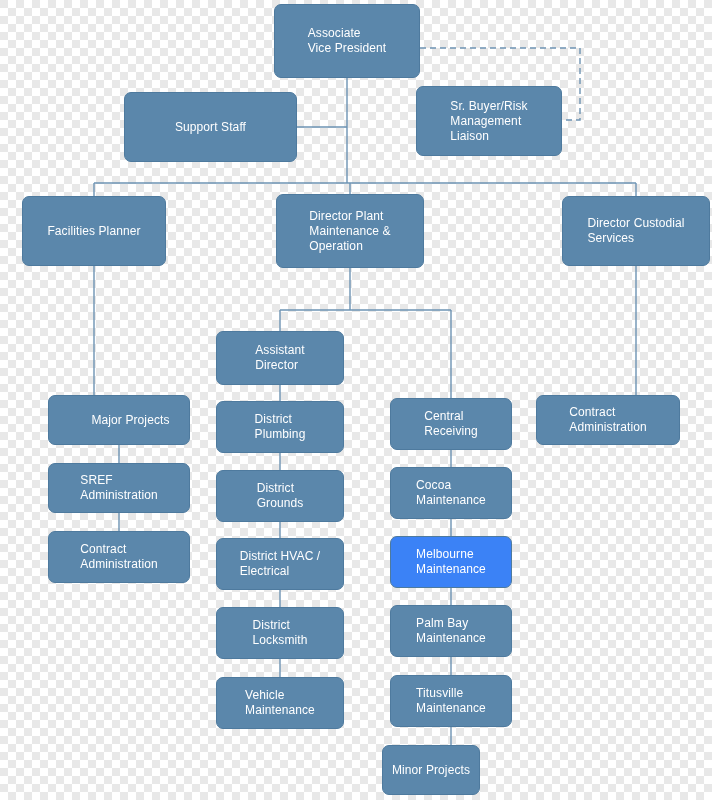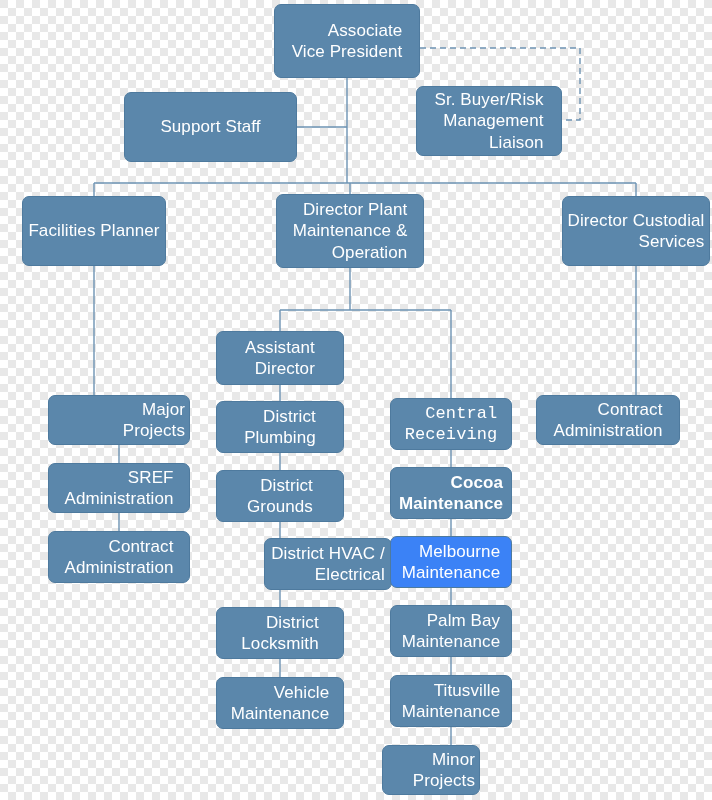--- a/index.html
+++ b/index.html
@@ -15,22 +15,22 @@
   .node{
     position:absolute;
     box-sizing:border-box;
     background:#5b87ab;
     border:1px solid #4e7a9e;
     border-radius:7px;
     color:#ffffff;
     display:flex;
     align-items:center;
     justify-content:center;
-    text-align:right;
-    font-size:17px;
+    text-align:left;
+    font-size:12px;
     line-height:1.25;
     padding:2px 4px;
     white-space:pre-line;
     letter-spacing:0.1px;
   }
   svg.links{position:absolute;left:0;top:0;width:712px;height:800px;pointer-events:none;}
   svg.links line, svg.links path{stroke:#6d93b3;stroke-width:1.4;fill:none;}
   svg.links .dashed{stroke-dasharray:6 4;}
 </style>
 </head>
@@ -92,29 +92,29 @@
 Director</div>
       <div class="node" style="left: 48px; top: 395px; width: 142px; height: 50px; background: rgb(91, 135, 171); border-color: rgb(78, 122, 158); color: rgb(255, 255, 255); padding-left: 27px;">Major Projects</div>
       <div class="node" style="left: 48px; top: 463px; width: 142px; height: 50px; background: rgb(91, 135, 171); border-color: rgb(78, 122, 158); color: rgb(255, 255, 255);">SREF
 Administration</div>
       <div class="node" style="left: 48px; top: 531px; width: 142px; height: 52px; background: rgb(91, 135, 171); border-color: rgb(78, 122, 158); color: rgb(255, 255, 255);">Contract
 Administration</div>
       <div class="node" style="left: 216px; top: 401px; width: 128px; height: 52px; background: rgb(91, 135, 171); border-color: rgb(78, 122, 158); color: rgb(255, 255, 255);">District
 Plumbing</div>
       <div class="node" style="left: 216px; top: 470px; width: 128px; height: 52px; background: rgb(91, 135, 171); border-color: rgb(78, 122, 158); color: rgb(255, 255, 255);">District
 Grounds</div>
-      <div class="node" style="left: 216px; top: 538px; width: 128px; height: 52px; background: rgb(91, 135, 171); border-color: rgb(78, 122, 158); color: rgb(255, 255, 255); margin-left: 48px;">District HVAC /
+      <div class="node" style="left: 216px; top: 538px; width: 128px; height: 52px; background: rgb(91, 135, 171); border-color: rgb(78, 122, 158); color: rgb(255, 255, 255);">District HVAC /
 Electrical</div>
       <div class="node" style="left: 216px; top: 607px; width: 128px; height: 52px; background: rgb(91, 135, 171); border-color: rgb(78, 122, 158); color: rgb(255, 255, 255);">District
 Locksmith</div>
       <div class="node" style="left: 216px; top: 677px; width: 128px; height: 52px; background: rgb(91, 135, 171); border-color: rgb(78, 122, 158); color: rgb(255, 255, 255);">Vehicle
 Maintenance</div>
-      <div class="node" style="left: 390px; top: 398px; width: 122px; height: 52px; background: rgb(91, 135, 171); border-color: rgb(78, 122, 158); color: rgb(255, 255, 255); font-family: Liberation Mono, monospace;">Central
+      <div class="node" style="left: 390px; top: 398px; width: 122px; height: 52px; background: rgb(91, 135, 171); border-color: rgb(78, 122, 158); color: rgb(255, 255, 255);">Central
 Receiving</div>
-      <div class="node" style="left: 390px; top: 467px; width: 122px; height: 52px; background: rgb(91, 135, 171); border-color: rgb(78, 122, 158); color: rgb(255, 255, 255); font-weight: bold;">Cocoa
+      <div class="node" style="left: 390px; top: 467px; width: 122px; height: 52px; background: rgb(91, 135, 171); border-color: rgb(78, 122, 158); color: rgb(255, 255, 255);">Cocoa
 Maintenance</div>
       <div class="node" style="left: 390px; top: 536px; width: 122px; height: 52px; background: #3b82f6; border-color: rgb(78, 122, 158); color: rgb(255, 255, 255);">Melbourne
 Maintenance</div>
       <div class="node" style="left: 390px; top: 605px; width: 122px; height: 52px; background: rgb(91, 135, 171); border-color: rgb(78, 122, 158); color: rgb(255, 255, 255);">Palm Bay
 Maintenance</div>
       <div class="node" style="left: 390px; top: 675px; width: 122px; height: 52px; background: rgb(91, 135, 171); border-color: rgb(78, 122, 158); color: rgb(255, 255, 255);">Titusville
 Maintenance</div>
       <div class="node" style="left: 382px; top: 745px; width: 98px; height: 50px; background: rgb(91, 135, 171); border-color: rgb(78, 122, 158); color: rgb(255, 255, 255);">Minor Projects</div>
       <div class="node" style="left: 536px; top: 395px; width: 144px; height: 50px; background: rgb(91, 135, 171); border-color: rgb(78, 122, 158); color: rgb(255, 255, 255);">Contract
 Administration</div>

